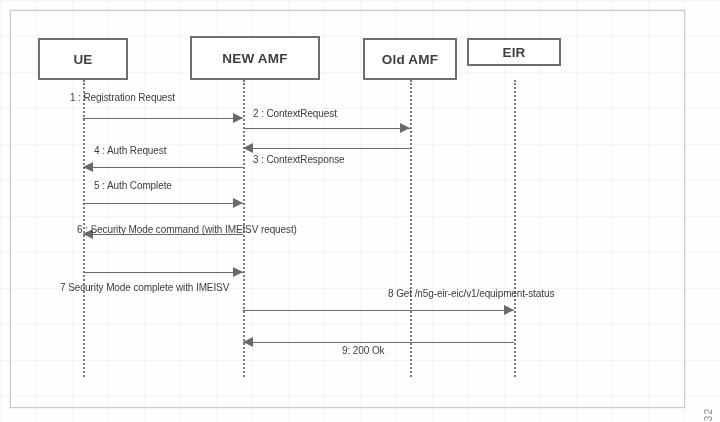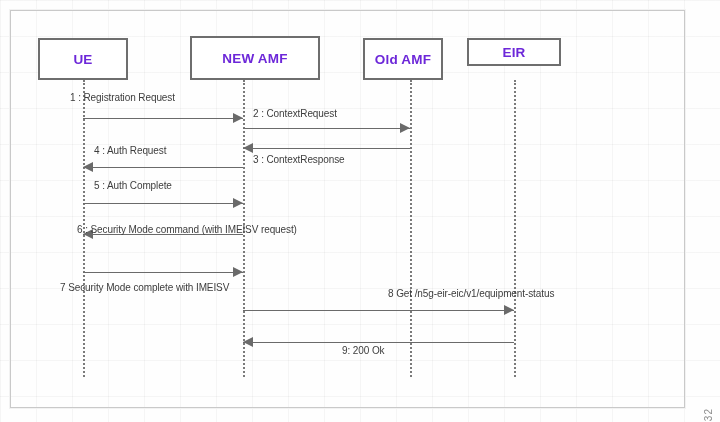--- a/index.html
+++ b/index.html
@@ -38,21 +38,21 @@
   .actor-box {
     position: absolute;
     box-sizing: border-box;
     border: 2px solid #6e6e6e;
     background: #ffffff;
     display: flex;
     align-items: center;
     justify-content: center;
     font-weight: bold;
     font-size: 13.5px;
-    color: #6d28d9;
+    color: #404040;
     letter-spacing: 0.2px;
   }
   
   .lifeline {
     position: absolute;
     width: 0;
     border-left: 2px dotted #7a7a7a;
   }
   
   .msg {
@@ -116,21 +116,21 @@
       <div class="lifeline" style="left: 514px; top: 80px; height: 297px;"></div>
     </div>
 
   <div id="actors">
       <div class="actor-box" style="left: 38px; top: 38px; width: 90px; height: 42px;">
         <span>UE</span>
       </div>
       <div class="actor-box" style="left: 190px; top: 36px; width: 130px; height: 44px;">
         <span>NEW AMF</span>
       </div>
-      <div class="actor-box" style="left: 363px; top: 38px; width: 80px; height: 42px;">
+      <div class="actor-box" style="left: 363px; top: 38px; width: 94px; height: 42px;">
         <span>Old AMF</span>
       </div>
       <div class="actor-box" style="left: 467px; top: 38px; width: 94px; height: 28px;">
         <span>EIR</span>
       </div>
     </div>
 
   <div id="messages">
       <div class="msg right" style="left: 83px; top: 118px; width: 160px;">
         <div class="line" style="width: 160px;"></div>

